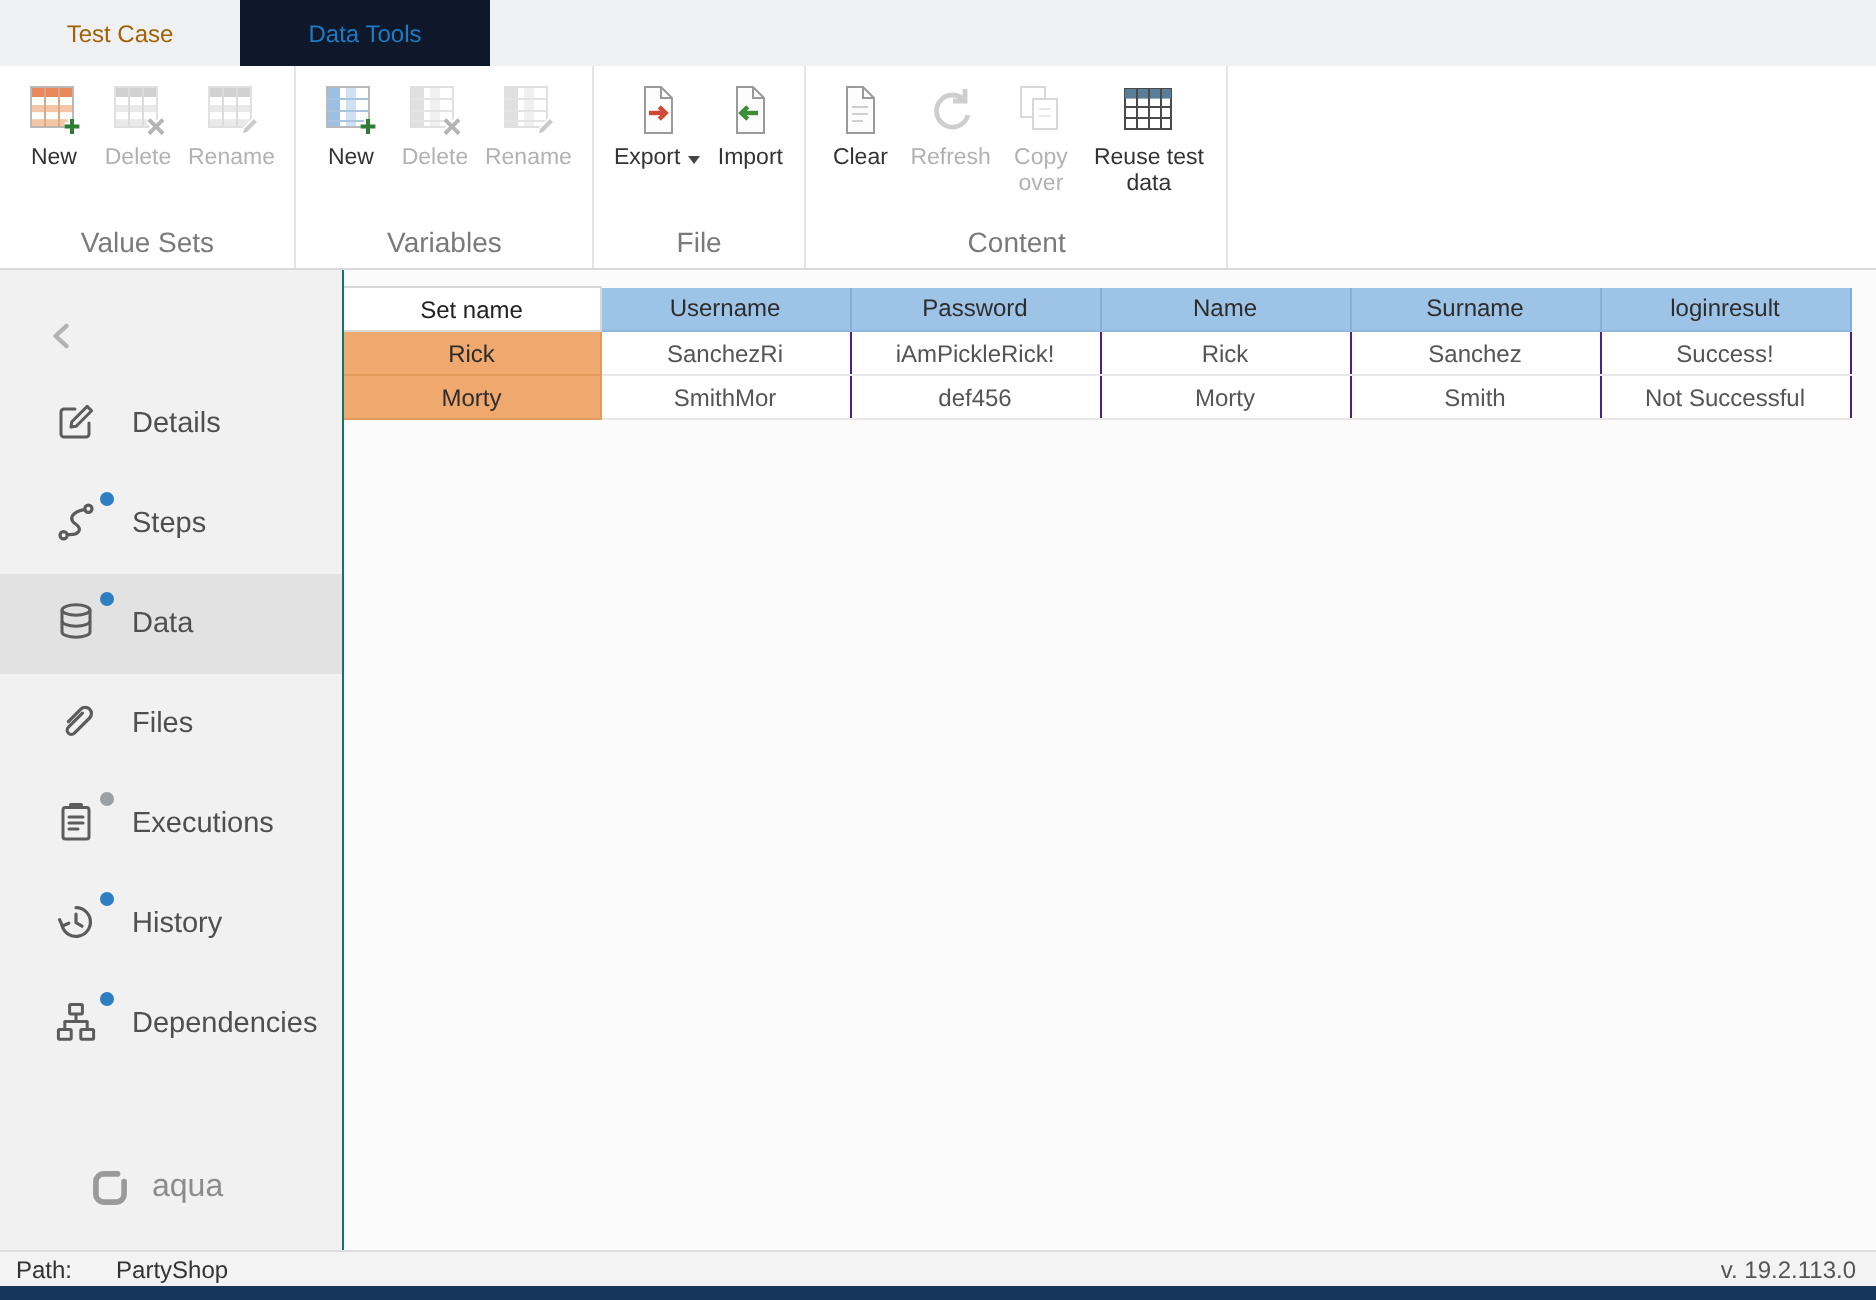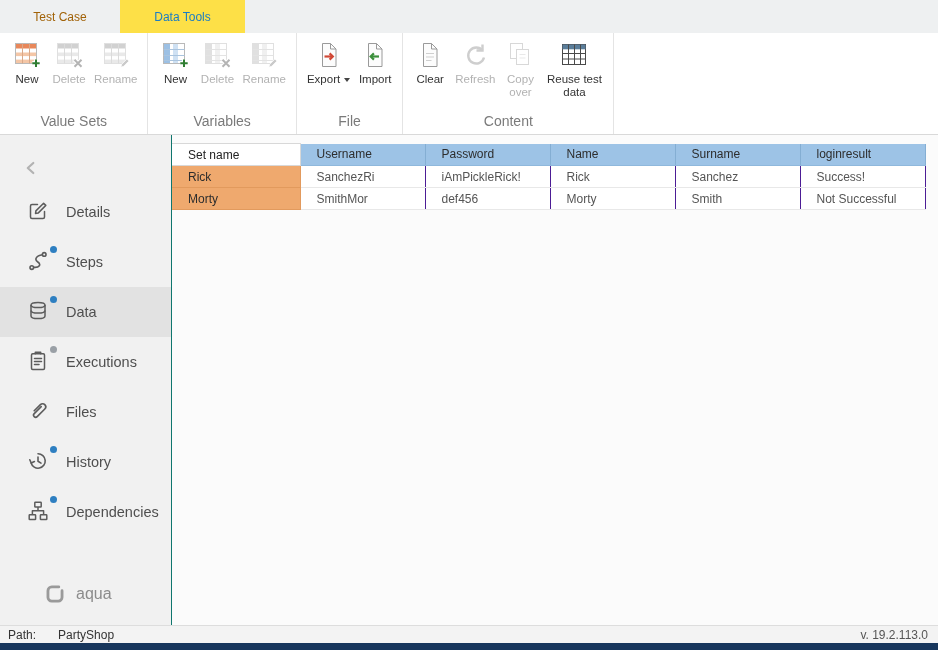--- a/index.html
+++ b/index.html
@@ -9,21 +9,21 @@
     font-family: "Liberation Sans", sans-serif;
     background: #ffffff;
     -webkit-font-smoothing: antialiased;
   }
   .app { width: 938px; height: 650px; display: flex; flex-direction: column; }
 
   
   .tabbar { height: 33px; background: #eef0f1; display: flex; flex: 0 0 auto; }
   .tab { width: 120px; display: flex; align-items: center; justify-content: center;
          font-size: 12px; color: #a16207; cursor: default; }
-  .tab.active { background: #fde047; color: #1a7dc4; width: 125px; }
+  .tab.active { background: #0f172a; color: #1a7dc4; width: 125px; }
 
   
   .ribbon { height: 102px; background: #ffffff; border-bottom: 1px solid #d9d9d9;
             display: flex; flex: 0 0 auto; }
   .rgroup { display: flex; flex-direction: column; border-right: 1px solid #e4e4e4;
             padding: 5px 6px 0 6px; }
   .rbuttons { display: flex; align-items: flex-start; height: 74px; }
   .rbtn { display: flex; flex-direction: column; align-items: center;
           padding: 2px 4px; min-width: 42px; cursor: default; }
   .ricon { width: 32px; height: 30px; display: block; }
@@ -51,21 +51,21 @@
   .sicon { position: relative; width: 26px; height: 26px; flex: 0 0 auto; }
   .badge { position: absolute; top: -3px; right: -5px; width: 7px; height: 7px; border-radius: 50%; }
   .badge.blue { background: #2e7fc1; }
   .badge.gray { background: #9aa0a6; }
   .slogo { margin-top: auto; margin-bottom: 18px; padding-left: 42px;
            display: flex; align-items: center; gap: 8px; color: #8c8c8c; font-size: 16px; }
 
   
   .content { flex: 1; background: #fbfbfb; padding-top: 8px; overflow: hidden; }
   table.grid { border-collapse: collapse; table-layout: fixed; width: 753px; font-size: 12px; }
-  .grid th, .grid td { height: 22px; padding: 0 16px; text-align: left; font-weight: normal;
+  .grid th, .grid td { height: 22px; padding: 0 16px; text-align: center; font-weight: normal;
                        overflow: hidden; white-space: nowrap; }
   .grid th.setname { background: #ffffff; border: 1px solid #d8d8d8; border-left: none; color: #222; }
   .grid th.blue { background: #9dc3e6; border-right: 1px solid #84aed3;
                   border-bottom: 1px solid #8fb8dc; color: #2d2d2d; }
   .grid td.set { background: #efa96e; border-bottom: 1px solid #e29a5d;
                  border-right: 1px solid #e29a5d; color: #2d2d2d; }
   .grid td.val { background: #ffffff; border-bottom: 1px solid #e8e8e8;
                  border-right: 1px solid #4c1d95; color: #555; }
 
   
@@ -317,37 +317,37 @@
             <ellipse cx="12" cy="6" rx="7" ry="2.6"></ellipse>
             <path d="M5 6v5.5c0 1.45 3.13 2.6 7 2.6s7-1.15 7-2.6V6"></path>
             <path d="M5 11.5V17c0 1.45 3.13 2.6 7 2.6s7-1.15 7-2.6v-5.5"></path>
           </svg>
         </span>
         <span>Data</span>
       </div>
 
       <div class="sitem">
         <span class="sicon">
+          <svg width="24" height="24" viewBox="0 0 24 24" fill="none" stroke="#5c5c5c" stroke-width="1.6" stroke-linecap="round" stroke-linejoin="round">
+            <path d="M8.2 11.8 14.4 5.6a3.1 3.1 0 0 1 4.4 4.4l-7.6 7.6a2.1 2.1 0 0 1-3-3l7-7"></path>
+          </svg>
+        </span>
+        <span>Files</span>
+      </div>
+
+      <div class="sitem">
+        <span class="sicon">
           <span class="badge gray"></span>
           <svg width="24" height="24" viewBox="0 0 24 24" fill="none" stroke="#5c5c5c" stroke-width="1.5" stroke-linecap="round" stroke-linejoin="round">
             <rect x="5.5" y="4.8" width="13" height="15.7" rx="1.2"></rect>
             <path d="M9.3 4.8V3.2h5.4v1.6"></path>
             <path d="M8.5 9.5h7M8.5 12.5h7M8.5 15.5h4.5"></path>
           </svg>
         </span>
         <span>Executions</span>
-      </div>
-
-      <div class="sitem">
-        <span class="sicon">
-          <svg width="24" height="24" viewBox="0 0 24 24" fill="none" stroke="#5c5c5c" stroke-width="1.6" stroke-linecap="round" stroke-linejoin="round">
-            <path d="M8.2 11.8 14.4 5.6a3.1 3.1 0 0 1 4.4 4.4l-7.6 7.6a2.1 2.1 0 0 1-3-3l7-7"></path>
-          </svg>
-        </span>
-        <span>Files</span>
       </div>
 
       <div class="sitem">
         <span class="sicon">
           <span class="badge blue"></span>
           <svg width="24" height="24" viewBox="0 0 24 24" fill="none" stroke="#5c5c5c" stroke-width="1.6" stroke-linecap="round" stroke-linejoin="round">
             <path d="M12 4.8a7.2 7.2 0 1 1-6.9 9.2"></path>
             <path d="M3.8 10.8l1.4 3.2 3.2-1.4"></path>
             <path d="M12 8v4.3l3 1.8"></path>
           </svg>

